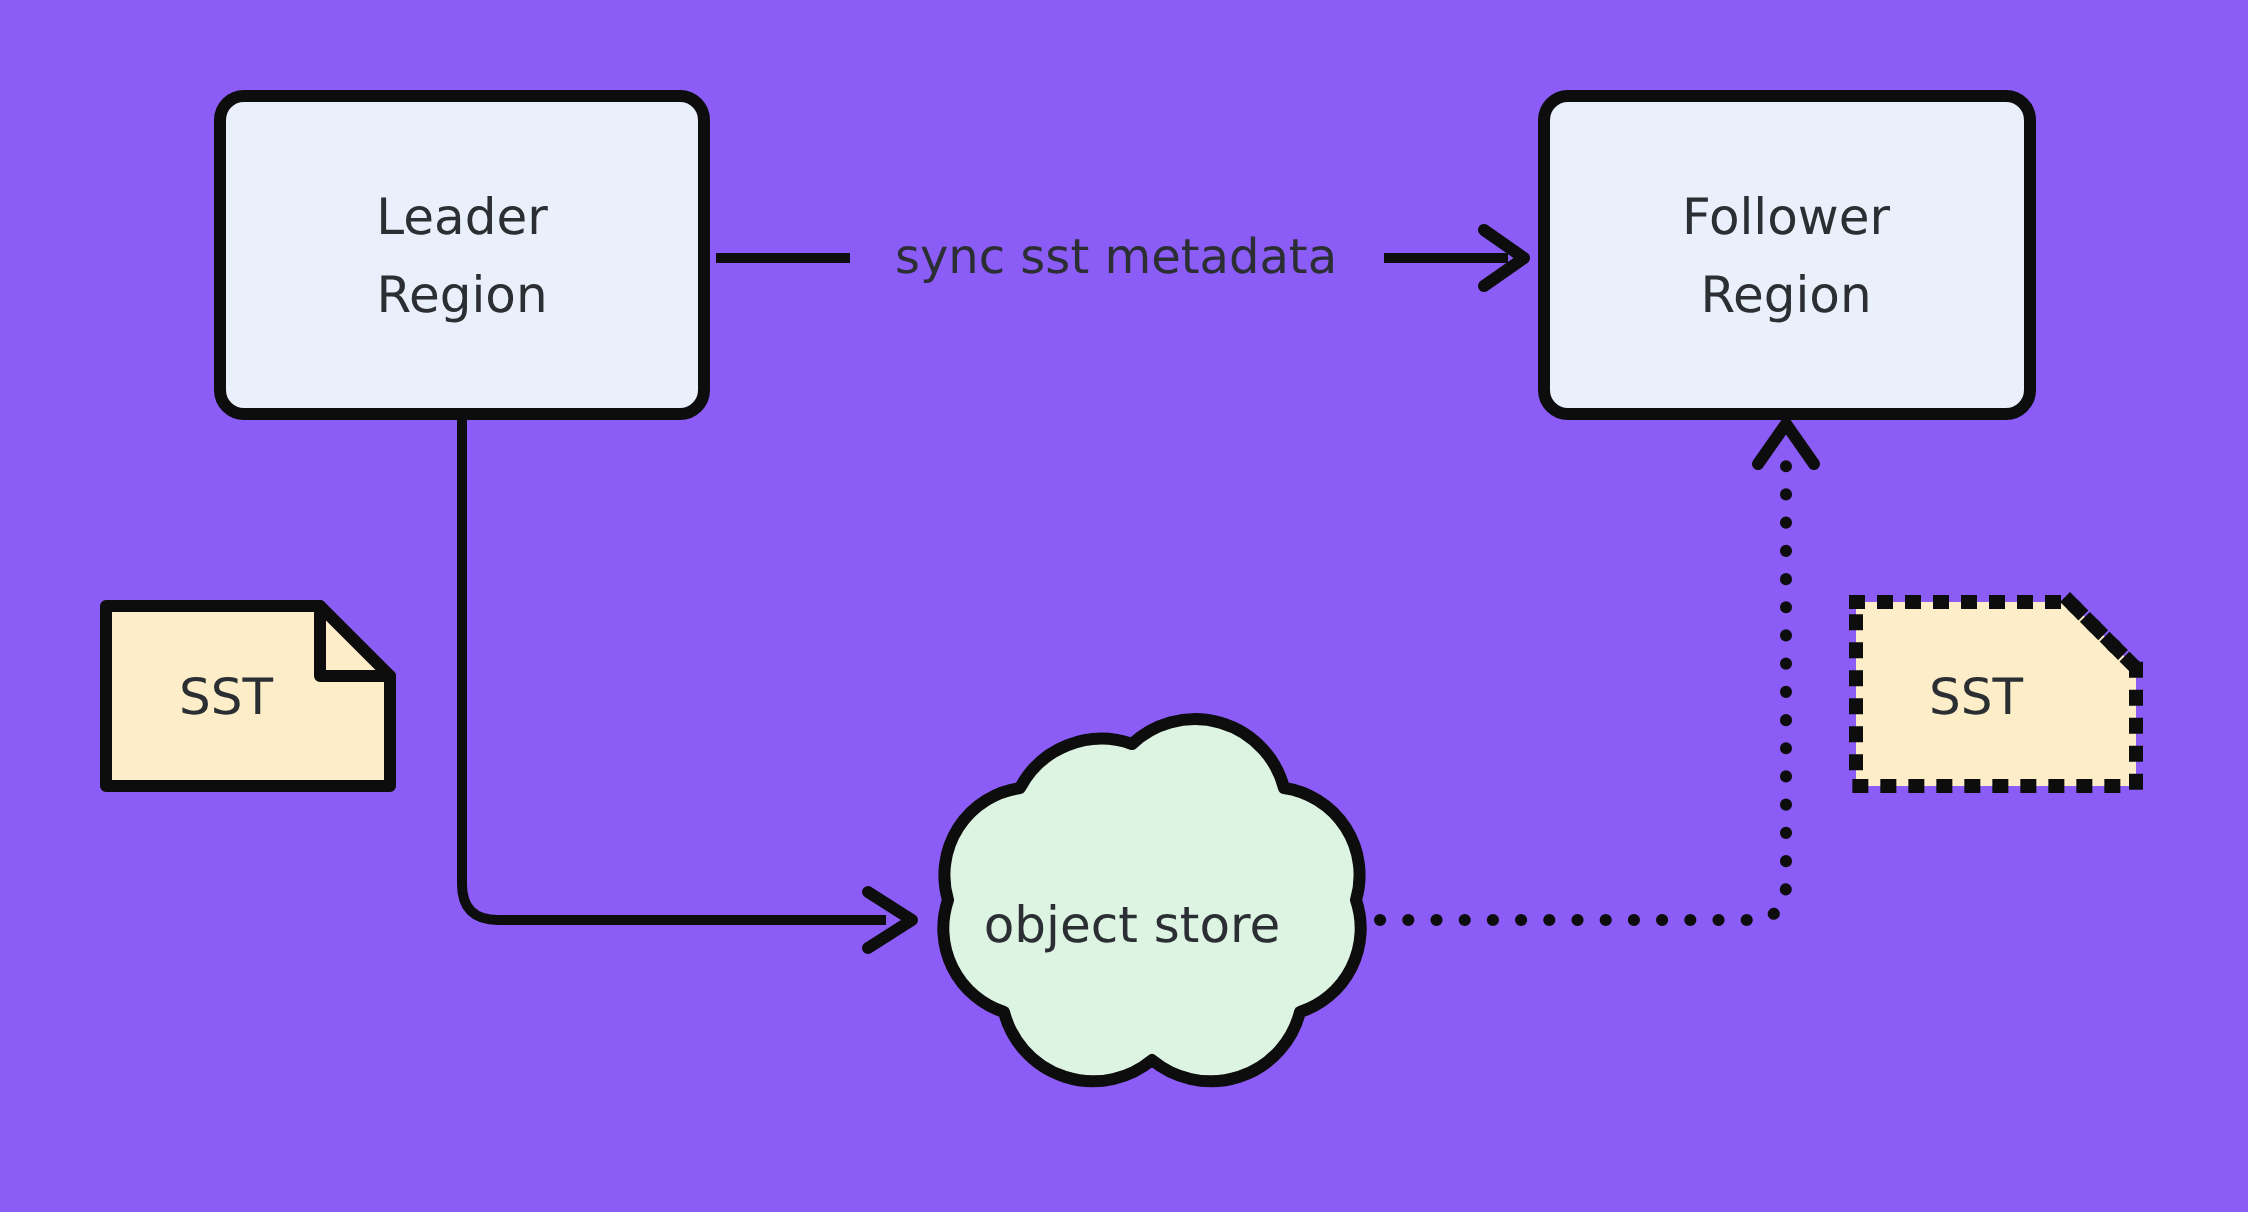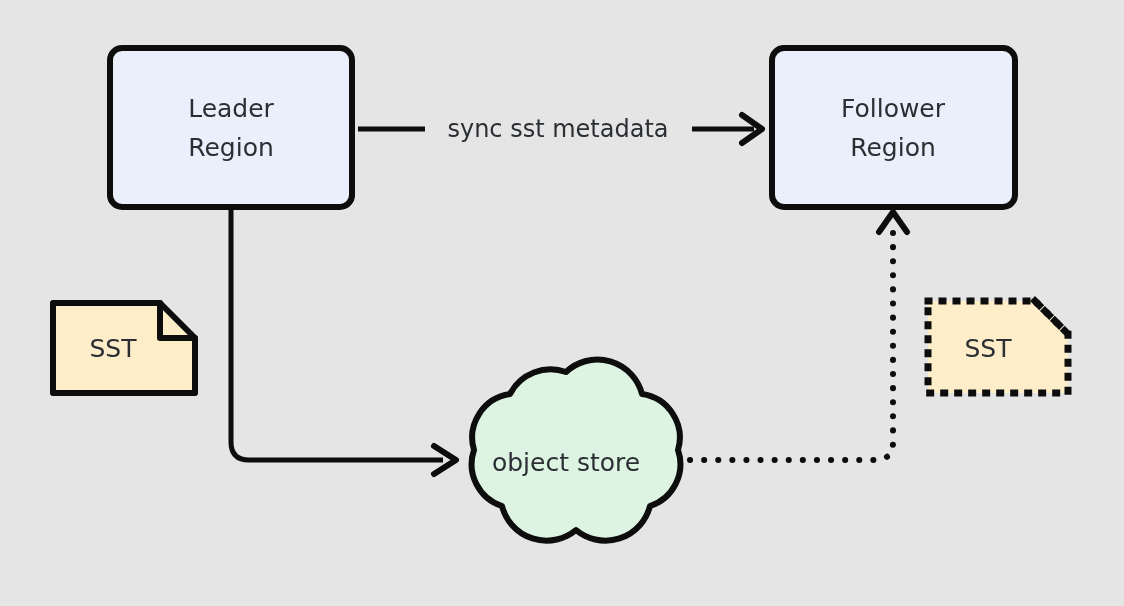--- a/index.html
+++ b/index.html
@@ -10,21 +10,21 @@
   body {
     width: 1124px;
     height: 606px;
     font-family: "DejaVu Sans", "Liberation Sans", sans-serif;
     overflow: hidden;
   }
   #canvas {
     position: relative;
     width: 1124px;
     height: 606px;
-    background: #e5e5e5;
+    background: #8b5cf6;
   }
   svg.diagram {
     position: absolute;
     top: 0;
     left: 0;
     width: 1124px;
     height: 606px;
   }
   .node-label {
     font-family: "DejaVu Sans", "Liberation Sans", sans-serif;

